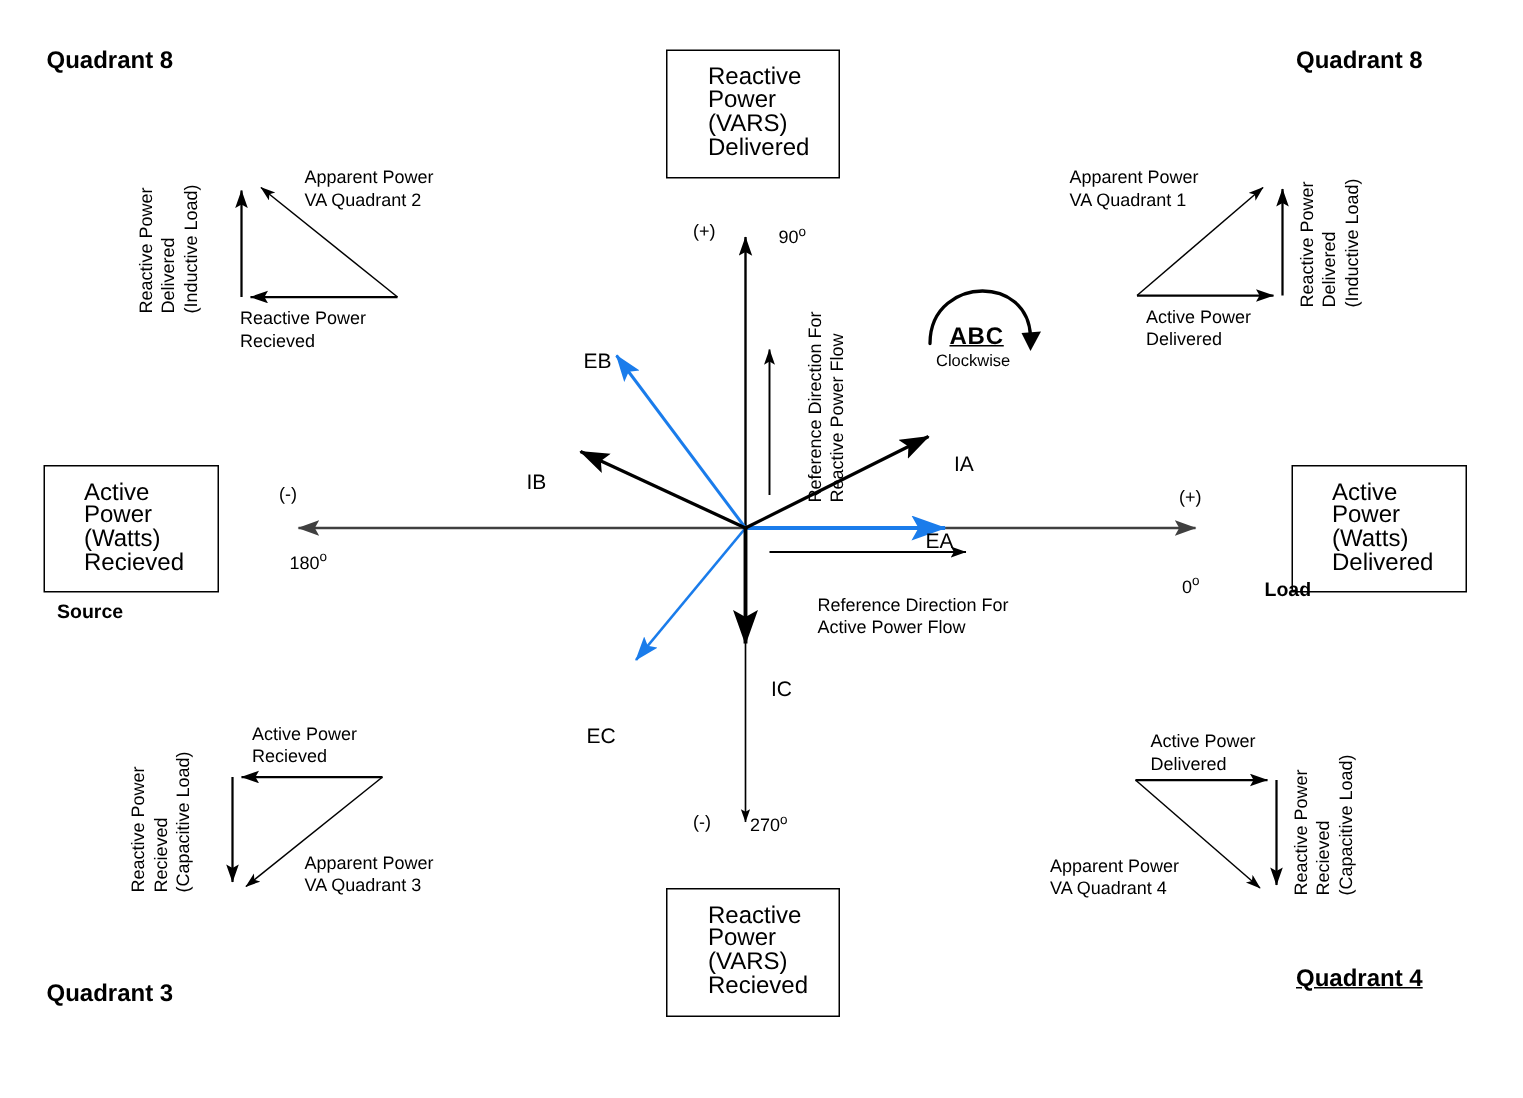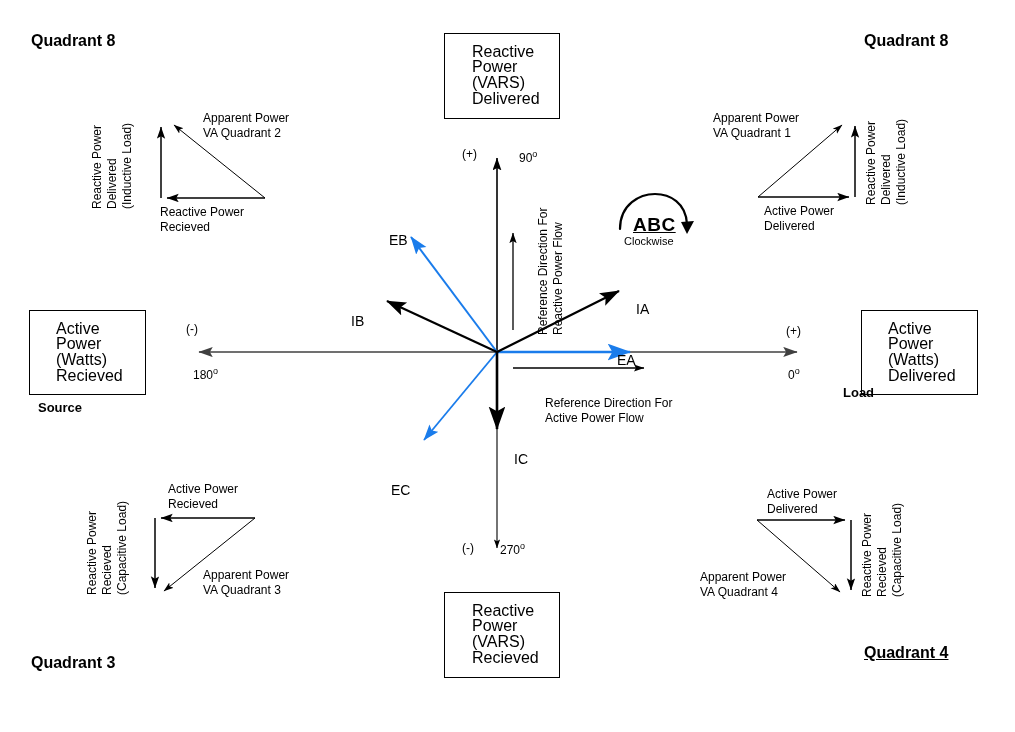--- a/index.html
+++ b/index.html
@@ -65,21 +65,21 @@
     font-size: 16px;
     line-height: 15.5px;
     white-space: pre;
   }
   .rot-cw {
     transform-origin: left top;
     transform: rotate(-90deg);
   }
   .abc-text {
     font-weight: bold;
-    font-size: 19px;
+    font-size: 16px;
     text-decoration: underline;
     letter-spacing: 0.5px;
   }
   .cw-text {
     font-size: 11px;
   }
 </style>
 </head>
 <body>
 
@@ -191,21 +191,21 @@
     <div class="box-text" style="left:27px; top:57px;">Recieved</div>
   </div>
 
   <div class="lbl node-title" style="left:38px; top:400px;">Source</div>
   <div class="lbl node-title" style="left:843px; top:385px;">Load</div>
 
   <div class="lbl deg-lbl" style="left:186px; top:322px;">(-)</div>
   <div class="lbl deg-lbl" style="left:193px; top:364px;"><span>180</span><sup>o</sup></div>
 
   <div class="lbl deg-lbl" style="left:786px; top:324px;">(+)</div>
-  <div class="lbl deg-lbl" style="left:788px; top:364px;"><span>0</span><sup>o</sup></div>
+  <div class="lbl deg-lbl" style="left:788px; top:380px;"><span>0</span><sup>o</sup></div>
 
   <div class="lbl deg-lbl" style="left:462px; top:147px;">(+)</div>
   <div class="lbl deg-lbl" style="left:519px; top:147px;"><span>90</span><sup>o</sup></div>
 
   <div class="lbl deg-lbl" style="left:462px; top:541px;">(-)</div>
   <div class="lbl deg-lbl" style="left:500px; top:539px;"><span>270</span><sup>o</sup></div>
 
   <div class="lbl phasor-lbl" style="left:389px; top:205px;">EB</div>
   <div class="lbl phasor-lbl" style="left:351px; top:286px;">IB</div>
   <div class="lbl phasor-lbl" style="left:636px; top:274px;">IA</div>

